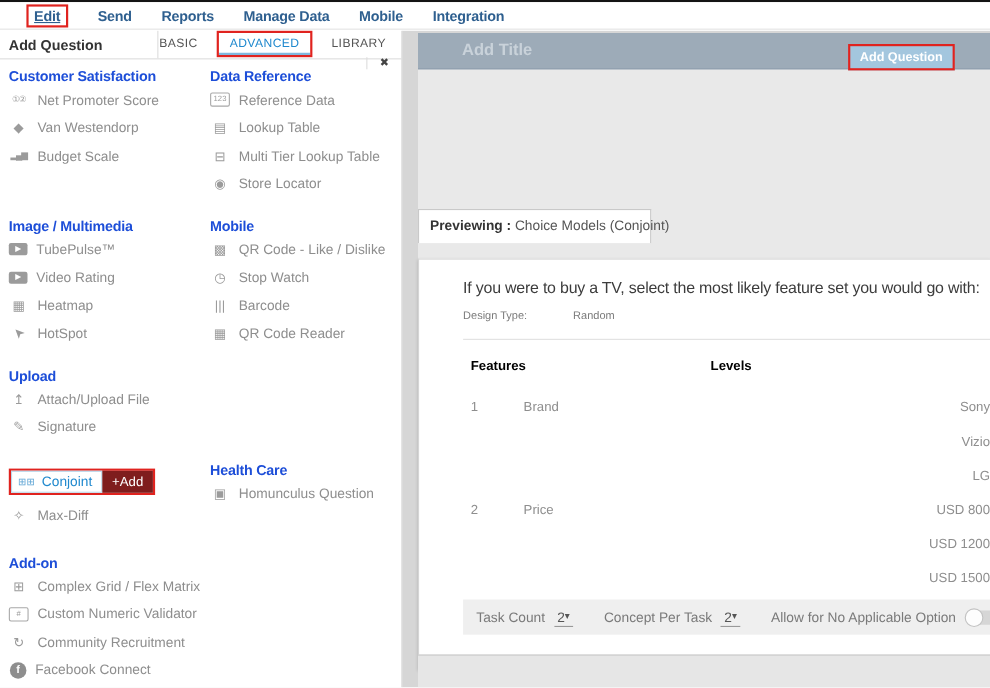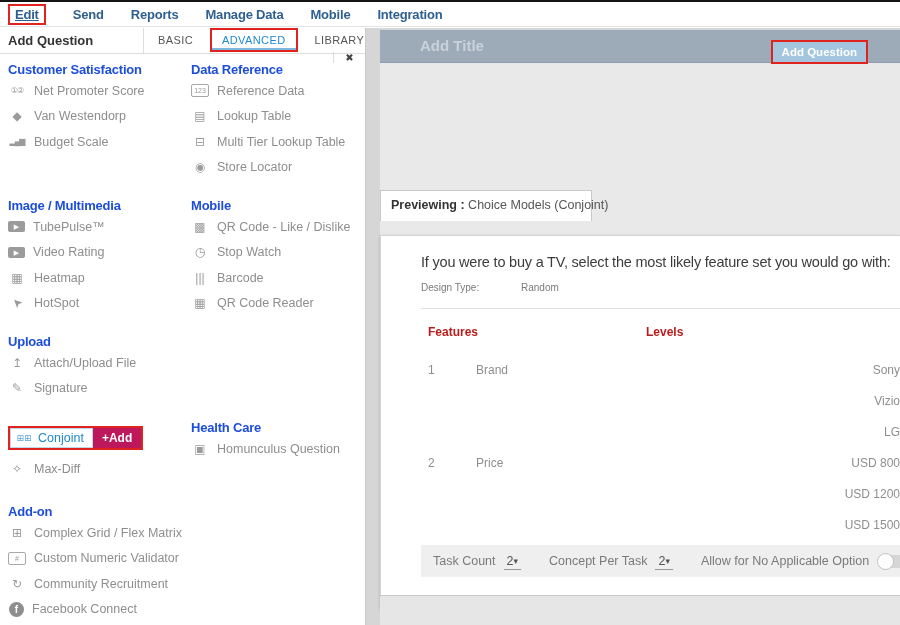--- a/index.html
+++ b/index.html
@@ -3,31 +3,31 @@
 <meta charset="utf-8">
 <style>
   * { margin:0; padding:0; box-sizing:border-box; }
   html,body { background:#fff; }
   #app { position:relative; width:900px; height:625px; overflow:hidden;
          font-family:"Liberation Sans","DejaVu Sans",sans-serif; background:#fff; }
 
   
   .topstrip { position:absolute; left:0; top:0; width:900px; height:2px; background:#141414; }
   #navbar { position:absolute; left:0; top:2px; width:900px; height:25px; background:#fff;
-            border-bottom:1px solid #e3e3e3; display:flex; align-items:center; gap:27px; padding-left:8px; }
+            border-bottom:1px solid #e3e3e3; display:flex; align-items:center; gap:27px; padding-left:24px; }
   .nav-item { color:#2e5f8f; font-weight:700; font-size:13px; letter-spacing:-0.2px; cursor:pointer; }
   .nav-item.active { text-decoration:underline; }
   .nav-item.annotated { border:2px solid #e0231f; padding:1px 5px; }
 
   
   #left-panel { position:absolute; left:0; top:28px; width:366px; height:597px; background:#fff;
                 border-right:1px solid #c9c9c9; }
   .panel-header { position:relative; height:26px; border-bottom:1px solid #ddd; display:flex; align-items:center; }
   .panel-title { font-weight:700; color:#333; font-size:13px; padding-left:8px; }
-  .tabs { position:absolute; left:143px; right:0; top:0; bottom:0; display:flex; align-items:flex-start;
+  .tabs { position:absolute; left:143px; right:0; top:0; bottom:0; display:flex; align-items:flex-end;
           border-left:1px solid #ddd;flex-direction:column; }
   .tab { font-size:11px; color:#555; padding:0 14px; letter-spacing:0.4px; cursor:pointer; }
   .tab.active { color:#2089ce; border:2px solid #e0231f; border-bottom:2px solid #e0231f;
                 padding:4px 10px; margin:0 3px; box-shadow:inset 0 -2px 0 #7fb8de; }
   .close-cell { margin-left:auto; border-left:1px solid #ddd; width:32px; height:100%; display:flex;
                 align-items:center; justify-content:center; color:#444; font-size:10px; cursor:pointer; }
 
   .col { position:absolute; top:26px; bottom:0; }
   #col1 { left:0; width:183px; }
   #col2 { left:183px; width:182px; }
@@ -41,21 +41,21 @@
                 display:inline-flex; align-items:center; justify-content:center; }
   .icon.fb { background:#8e8e8e; color:#fff; border-radius:50%; width:15px; height:15px; line-height:15px;
              font-size:10px; font-weight:700; margin-left:1px; }
   .icon.rot { transform:rotate(-135deg); }
 
   .conjoint-wrap { height:32px; margin:2px 0; }
   .conjoint-annot { display:inline-flex; align-items:stretch; border:2px solid #e0231f; background:#fff; }
   .conjoint-cell { display:flex; align-items:center; gap:6px; background:#fff; border:1px solid #bcd7ea;
                    padding:2px 8px 2px 5px; color:#2089ce; font-size:12.5px; }
   .conjoint-cell .icon { color:#5da4d4; font-size:9px; width:16px; }
-  .add-btn { background:#be185d; color:#fff; font-weight:700; font-size:12px; padding:0 9px; border:none;
+  .add-btn { background:#7f1d1d; color:#fff; font-weight:400; font-size:12px; padding:0 9px; border:none;
              display:flex; align-items:center; cursor:pointer; }
 
   
   .main-bg { position:absolute; left:366px; top:28px; width:534px; height:597px; background:#d6d6d6; }
   #main-panel { position:absolute; left:380px; top:30px; width:520px; height:595px; background:#e9e9e9; }
   .add-title-bar { height:33px; background:#9dabb8; border-bottom:1px solid #8f9eae; color:#c9d2da;
                    font-size:15px; font-weight:700; line-height:32px; padding-left:40px; cursor:pointer; }
   .add-q-btn { position:absolute; right:32px; top:10px; background:#a3c6de; color:#fff; font-weight:700;
                font-size:11.5px; padding:4px 9px; border:2px solid #e0231f; cursor:pointer;
                font-family:inherit; }
@@ -64,21 +64,21 @@
                  font-size:12.5px; color:#555; white-space:nowrap; }
   .preview-tab b { color:#333; }
   .sheet { position:absolute; top:205px; left:0; width:520px; height:374px; background:#fff;
            border:1px solid #d5d5d5; border-right:none; box-shadow:0 1px 3px rgba(0,0,0,0.18); }
   .question { padding:18px 4px 0 40px; font-size:14.5px; color:#3c3c3c; letter-spacing:-0.2px; white-space:nowrap; overflow:hidden; }
   .design-row { margin:12px 0 0 40px; font-size:10px; color:#7a7a7a; display:flex; }
   .design-row .lbl { width:100px; }
   .rule { margin:15px 0 0 40px; border-top:1px solid #e0e0e0; }
   .ctable { margin:16px 0 0 40px; font-size:12px; color:#8e8e8e; }
   .trow { display:flex; align-items:flex-start; }
-  .trow.head { height:30px; color:#b91c1c; font-weight:700; }
+  .trow.head { height:30px; color:#000000; font-weight:700; }
   .col-num { width:55px; padding-left:7px; line-height:31px; }
   .col-feat { width:170px; line-height:31px; }
   .col-levels { flex:1; }
   .head .col-numfeat { width:225px; padding-left:7px; }
   .level { height:31px; line-height:31px;text-align:right; }
   .task-bar { position:absolute; left:40px; right:0; top:309px; height:32px; background:#efefef;
               display:flex; align-items:center; font-size:12.5px; color:#7a7a7a; padding-left:12px; white-space:nowrap; }
   .dd { border-bottom:1px solid #999; width:44px; display:flex; justify-content:space-between; align-items:center;
         padding:0 3px; color:#555; margin-left:8px; margin-right:28px; cursor:pointer; height:18px; }
   .dd .caret { font-size:9px; color:#555; }

